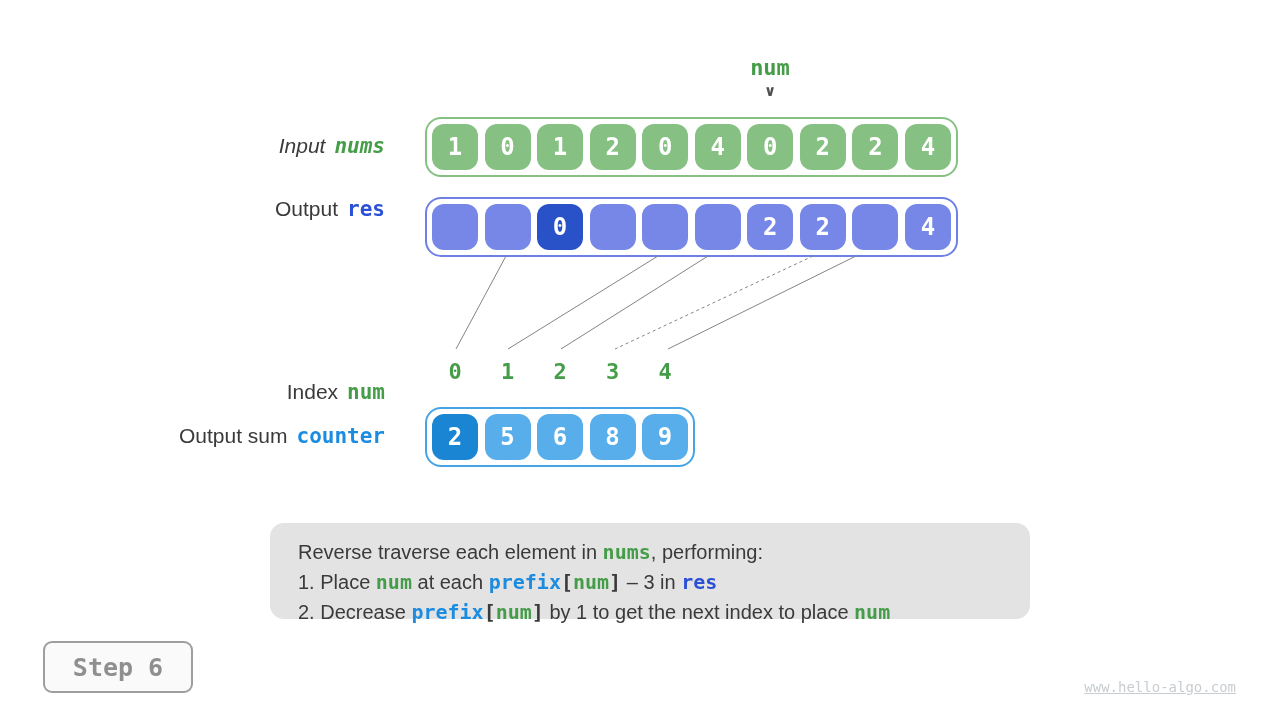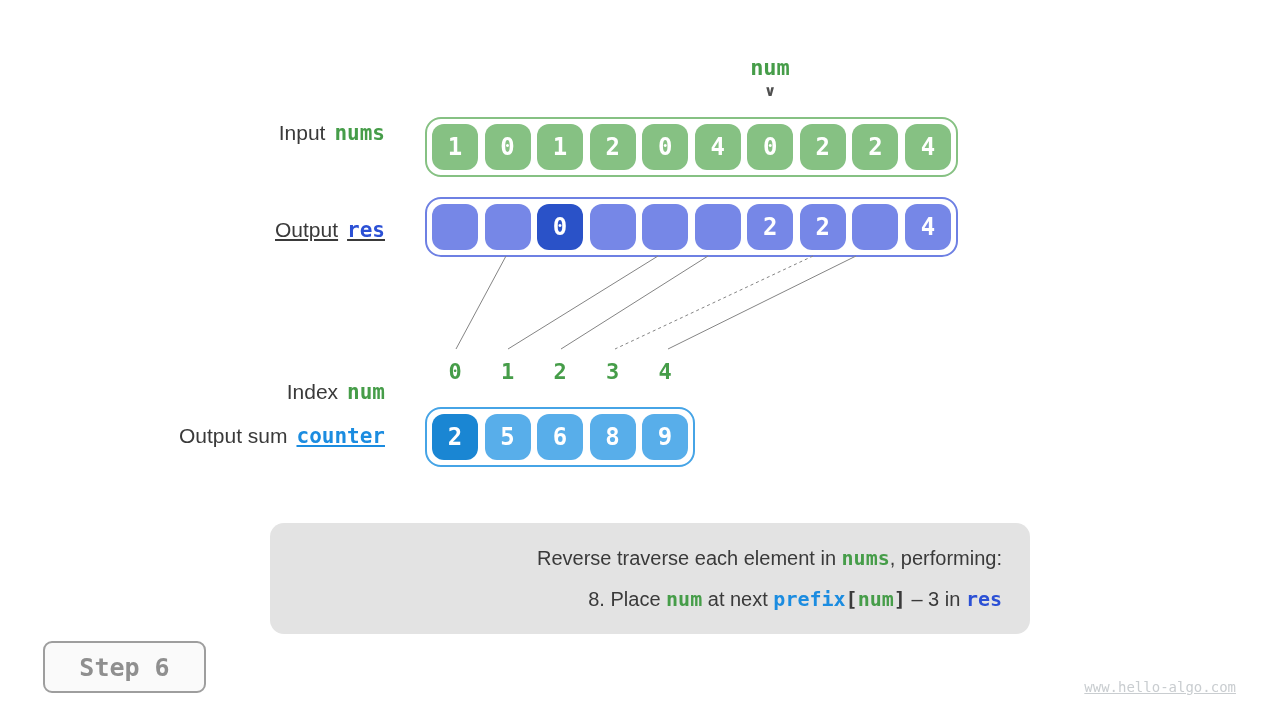--- a/index.html
+++ b/index.html
@@ -24,21 +24,21 @@
   
   .row-label{
     position:absolute;right:895px;white-space:nowrap;
     font-size:21px;color:var(--text_dark);line-height:26px;
   }
   .row-label .code{
     font-family:"DejaVu Sans Mono", monospace;font-weight:700;margin-left:9px;
   }
   .code.green{color:var(--green_text);}
   .code.resblue{color:var(--res_blue);}
-  .code.cyan{color:var(--cyan_text);text-decoration:underline;}
+  .code.cyan{color:var(--cyan_text);}
 
   
   .array-box{
     position:absolute;background:#ffffff;border-width:2px;border-style:solid;
     border-radius:16px;padding:5px;display:flex;justify-content:space-between;
   }
   .array-box.wide{left:417px;width:519px;}
   .array-box.green-container{top:117px;border-color:var(--green_fill);}
   .array-box.blue-container{top:197px;border-color:var(--periwinkle_border);}
   .array-box.cyan-container{top:407px;left:417px;width:256px;border-color:var(--cyan_border);}
@@ -64,38 +64,38 @@
     width:46px;text-align:center;
     font-family:"DejaVu Sans Mono", monospace;font-weight:700;
     font-size:22px;color:var(--green_text);line-height:28px;
   }
 
   
   svg.connectors{position:absolute;left:0;top:0;pointer-events:none;}
 
   
   .note{
-    position:absolute;left:262px;top:523px;width:760px;height:111px;
+    position:absolute;left:262px;top:523px;width:760px;height:96px;
     background:var(--note_bg);border-radius:14px;box-sizing:border-box;
-    padding:14px 28px;display:flex;flex-direction:column;justify-content:space-around;align-items:flex-end;
+    padding:14px 28px;display:flex;flex-direction:column;justify-content:space-around;
   }
   .note-line{
     font-size:20px;color:var(--text_dark);line-height:30px;white-space:nowrap;
   }
   .note-line .seg-code{
     font-family:"DejaVu Sans Mono", monospace;font-weight:700;font-size:20px;
   }
   .seg-green{color:var(--green_text);}
   .seg-cyan{color:var(--cyan_text);}
   .seg-blue{color:var(--res_blue);}
   .seg-bracket{color:var(--text_dark);font-weight:700;}
 
   
   .step-btn{
-    position:absolute;left:35px;top:641px;width:163px;height:52px;
+    position:absolute;left:35px;top:641px;width:150px;height:52px;
     border:2px solid var(--step_border);border-radius:9px;background:var(--step_bg);
     display:flex;align-items:center;justify-content:center;box-sizing:border-box;
     font-family:"DejaVu Sans Mono", monospace;font-weight:700;font-size:25px;
     color:var(--step_text);cursor:pointer;
   }
 
   
   .watermark{
     position:absolute;right:44px;top:679px;
     font-family:"DejaVu Sans Mono", monospace;font-size:14px;
@@ -104,24 +104,24 @@
   }
 </style>
 </head>
 <body>
 
 <div class="stage">
 
   <div class="pointer-label">num</div>
   <div class="pointer-arrow">∨</div>
 
-  <div class="row-label" style="top:120px;">
+  <div class="row-label" style="top:133px;font-style:italic;">
     <span>Input</span><span class="code green">nums</span>
   </div>
-  <div class="row-label" style="top:217px;text-decoration:underline;">
+  <div class="row-label" style="top:196px;">
     <span>Output</span><span class="code resblue">res</span>
   </div>
   <div class="row-label" style="top:379px;">
     <span>Index</span><span class="code green">num</span>
   </div>
   <div class="row-label" style="top:423px;">
     <span>Output sum</span><span class="code cyan">counter</span>
   </div>
 
   <div class="array-box wide green-container" id="input-array">
@@ -166,21 +166,22 @@
   <svg class="connectors" id="connectors" width="1280" height="720" viewBox="0 0 1280 720">
       <line x1="498" y1="256" x2="448" y2="349" stroke="#848484" stroke-width="1"></line>
       <line x1="650" y1="256" x2="500" y2="349" stroke="#848484" stroke-width="1"></line>
       <line x1="700" y1="256" x2="553" y2="349" stroke="#848484" stroke-width="1"></line>
       <line x1="805" y1="256" x2="607" y2="349" stroke="#848484" stroke-width="1" stroke-dasharray="3,3"></line>
       <line x1="848" y1="256" x2="660" y2="349" stroke="#848484" stroke-width="1"></line>
     </svg>
 
   <div class="note" id="note">
       <div class="note-line"><span>Reverse traverse each element in </span><span class="seg-code seg-green">nums</span><span>, performing:</span></div>
-      <div class="note-line"><span>8. Place </span><span class="seg-code seg-green">num</span><span> at next </span><span class="seg-code seg-cyan">prefix</span><span class="seg-code seg-bracket">[</span><span class="seg-code seg-green">num</span><span class="seg-code seg-bracket">]</span><span> – 3 in </span><span class="seg-code seg-blue">res</span></div>
+      <div class="note-line"><span>1. Place </span><span class="seg-code seg-green">num</span><span> at each </span><span class="seg-code seg-cyan">prefix</span><span class="seg-code seg-bracket">[</span><span class="seg-code seg-green">num</span><span class="seg-code seg-bracket">]</span><span> – 3 in </span><span class="seg-code seg-blue">res</span></div>
+      <div class="note-line"><span>2. Decrease </span><span class="seg-code seg-cyan">prefix</span><span class="seg-code seg-bracket">[</span><span class="seg-code seg-green">num</span><span class="seg-code seg-bracket">]</span><span> by 1 to get the next index to place </span><span class="seg-code seg-green">num</span></div>
     </div>
 
   <div class="step-btn">
     <span>Step 6</span>
   </div>
 
   <div class="watermark">www.hello-algo.com</div>
 </div>
 
 </body></html>

